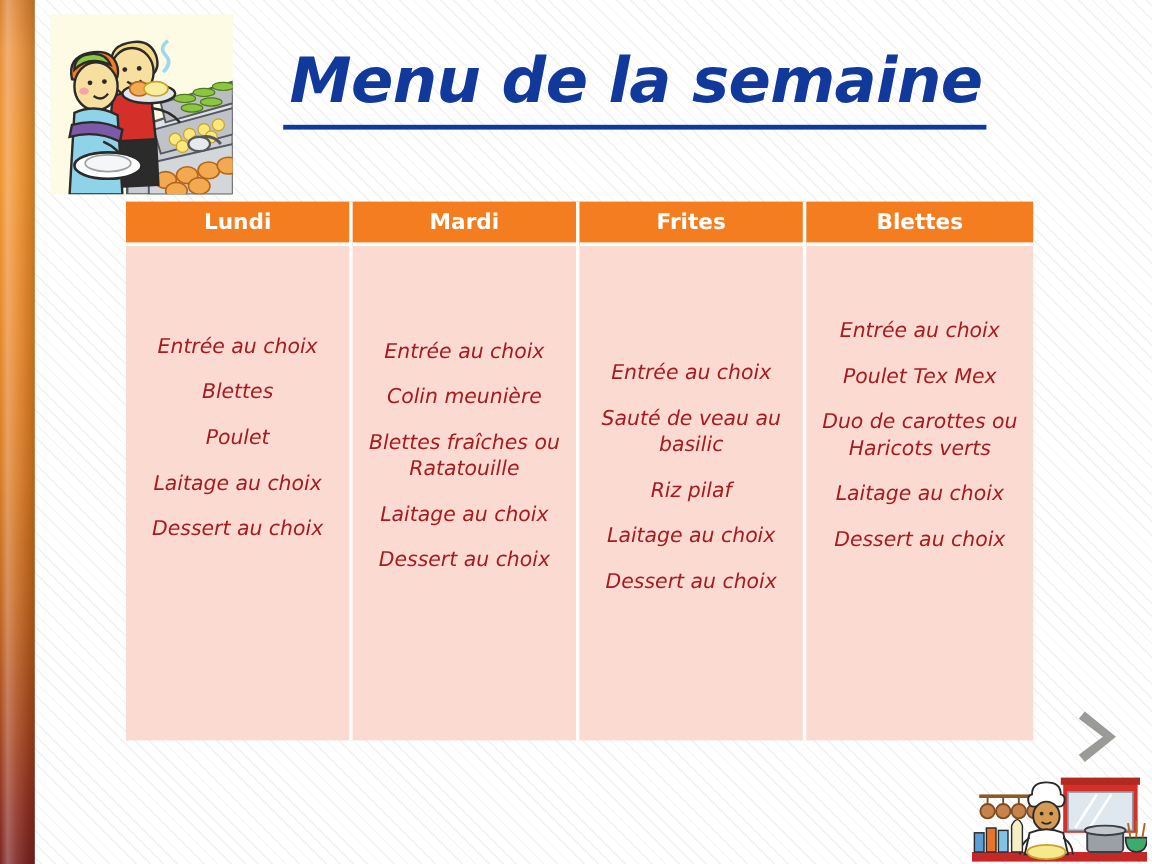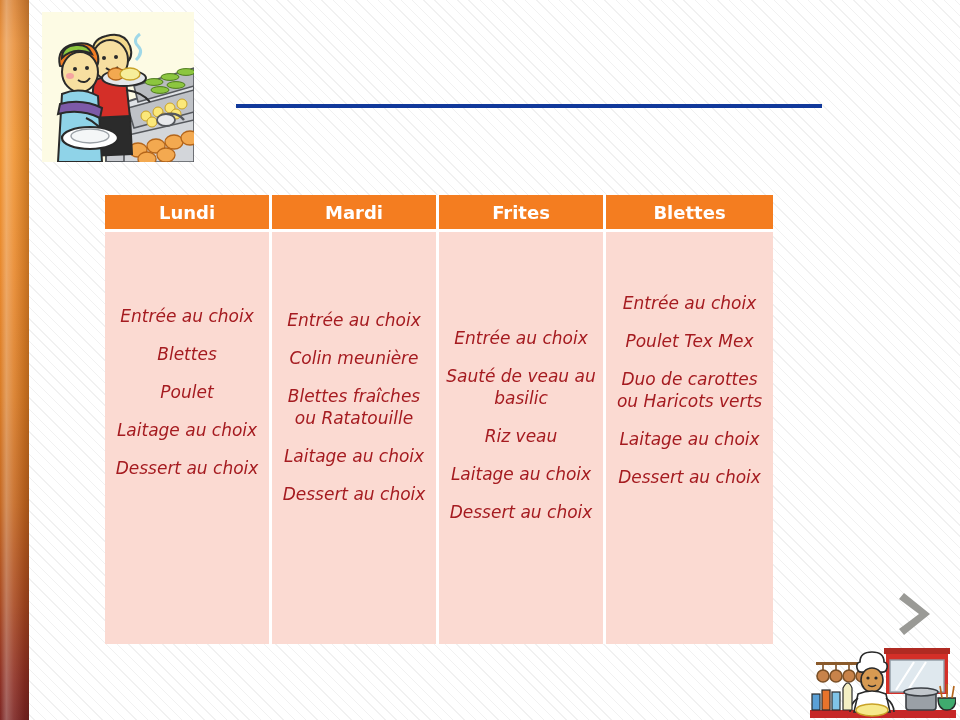--- a/index.html
+++ b/index.html
@@ -100,25 +100,24 @@
     width: 586px;
     height: 4px;
     background: #11399b;
   }
 
   
   #menu-table {
     position: absolute;
     left: 105px;
     top: 168px;
-    width: 668px;
+    width: 756px;
     border-collapse: separate;
     border-spacing: 0;
     table-layout: fixed;
-    margin-top: 27px;
   }
   #menu-table th {
     height: 34px;
     background: #f47d20;
     color: #ffffff;
     font-size: 18px;
     font-weight: bold;
     font-family: "DejaVu Sans", "Liberation Sans", sans-serif;
     text-align: center;
     vertical-align: middle;
@@ -245,20 +244,21 @@
       <ellipse cx="28" cy="64" rx="4" ry="3" fill="#f6a5a0"></ellipse>
       <path d="M36 68 q7 5 12 -2" fill="none" stroke="#2a2a2a" stroke-width="2"></path>
       <path d="M20 82 q18 -8 36 2 l4 66 l-44 0 Z" fill="#8fd3e8" stroke="#2a2a2a" stroke-width="2"></path>
       <path d="M18 92 q22 -6 42 4 l-2 10 q-20 -10 -42 -4 Z" fill="#7d5aa8" stroke="#2a2a2a" stroke-width="2"></path>
       <path d="M44 106 q14 6 18 18" fill="none" stroke="#2a2a2a" stroke-width="2"></path>
       <ellipse cx="48" cy="126" rx="28" ry="11" fill="#ffffff" stroke="#2a2a2a" stroke-width="2.2"></ellipse>
       <ellipse cx="48" cy="124" rx="19" ry="7" fill="#f4f6f7" stroke="#9aa0a6" stroke-width="1.4"></ellipse>
     </svg>
   </div>
 
+  <div id="title">Menu de la semaine</div>
   <div id="title-underline"></div>
 
   <table id="menu-table">
     <thead>
       <tr>
         <th>Lundi</th>
         <th>Mardi</th>
         <th>Frites</th>
         <th class="last">Blettes</th>
       </tr>
@@ -283,21 +283,21 @@
             <p class="menu-line">Blettes fraîches ou Ratatouille</p>
             <p class="menu-line">Laitage au choix</p>
             <p class="menu-line">Dessert au choix</p>
           </div>
         </td>
 
         <td class="col-jeudi">
           <div class="cell-inner">
             <p class="menu-line">Entrée au choix</p>
             <p class="menu-line">Sauté de veau au basilic</p>
-            <p class="menu-line">Riz veau</p>
+            <p class="menu-line">Riz pilaf</p>
             <p class="menu-line">Laitage au choix</p>
             <p class="menu-line">Dessert au choix</p>
           </div>
         </td>
 
         <td class="col-vendredi last">
           <div class="cell-inner">
             <p class="menu-line">Entrée au choix</p>
             <p class="menu-line">Poulet Tex Mex</p>
             <p class="menu-line">Duo de carottes ou Haricots verts</p>

